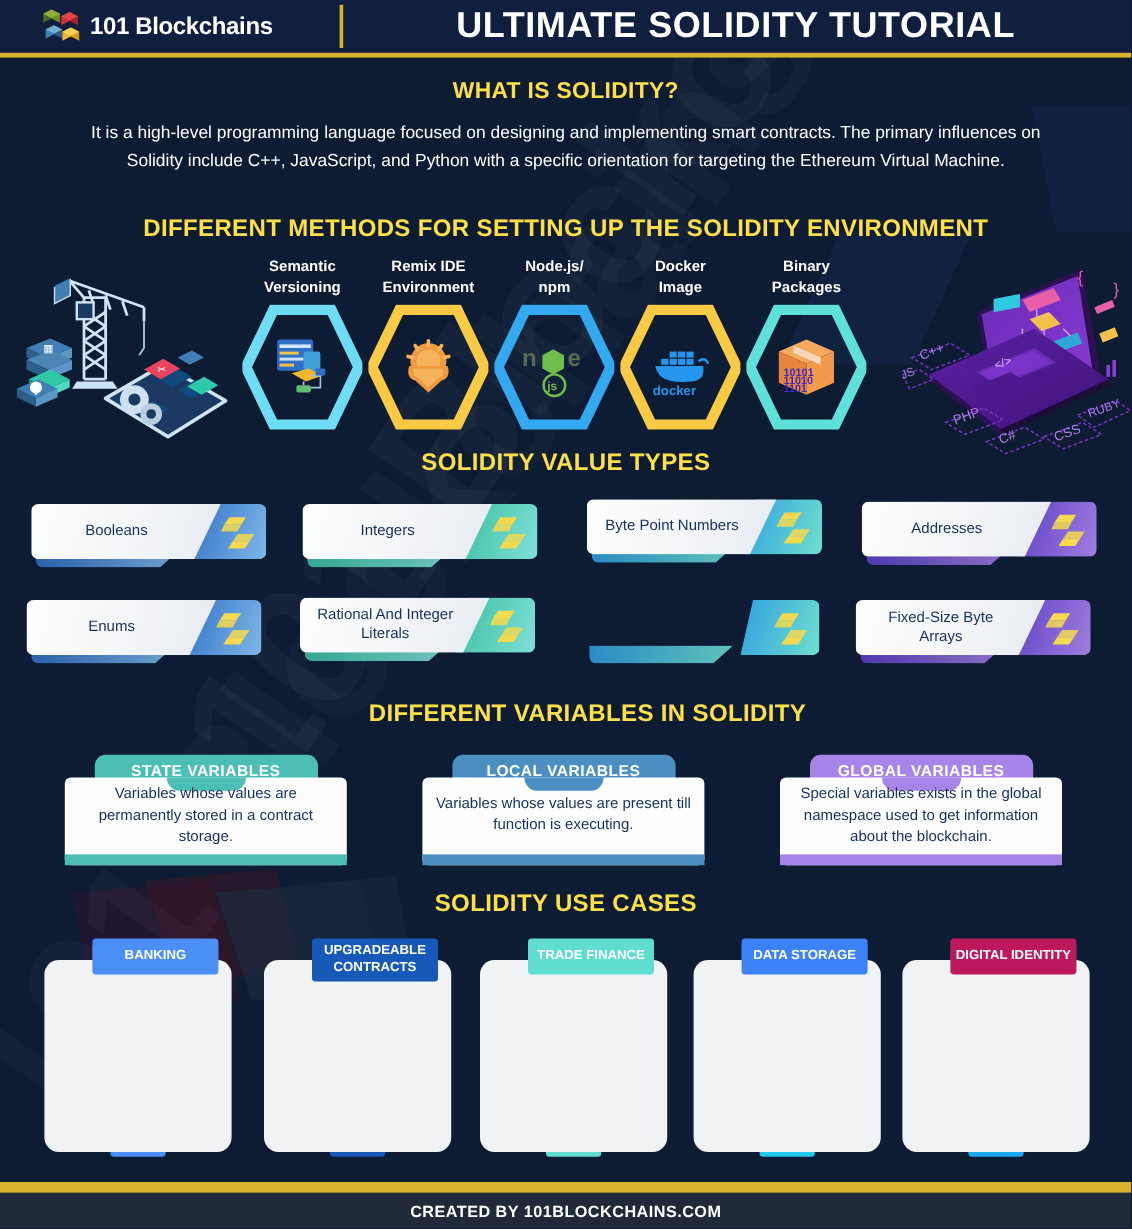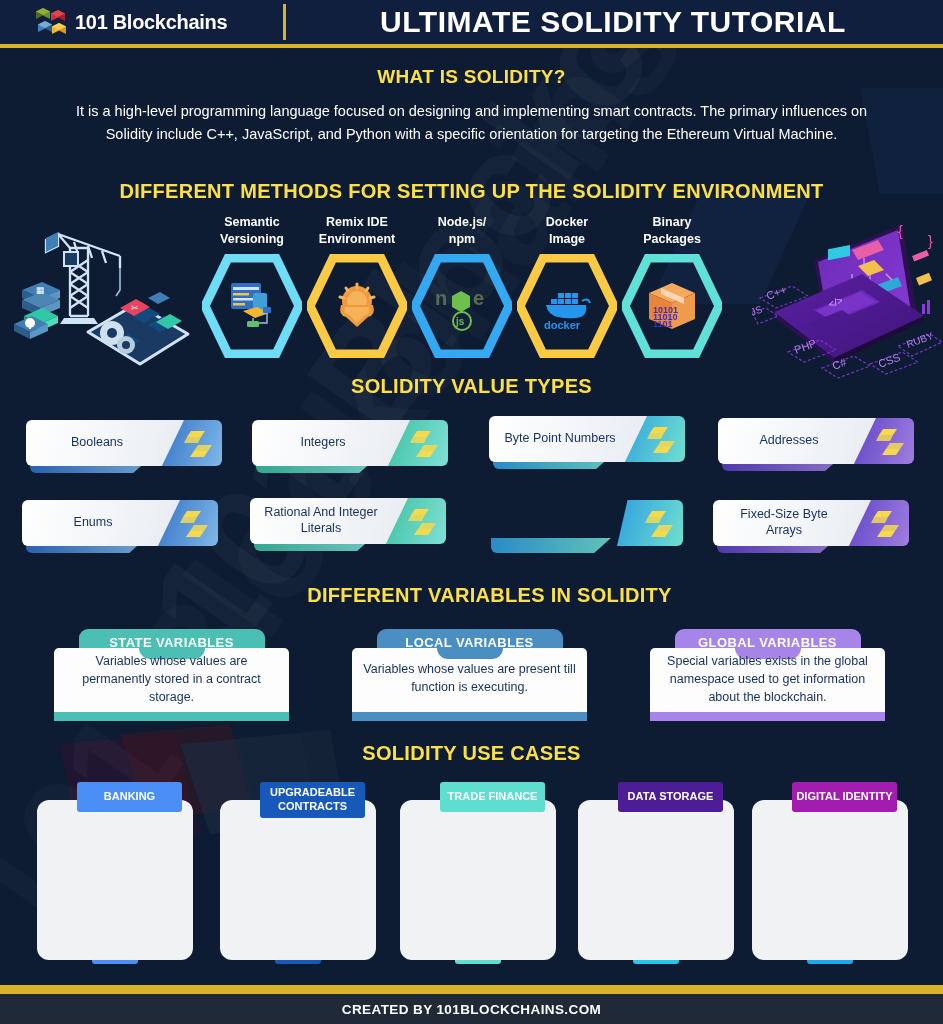--- a/index.html
+++ b/index.html
@@ -633,29 +633,29 @@
     <div class="uc-tabshadow" style="background:#5fded0;"></div>
     <div class="uc-body"></div>
     <div class="uc-tab" style="background:#5fded0;">TRADE FINANCE</div>
     <div class="uc-text" style="top:44px;">Helps in reducing risks while ensuring faster execution of transactions and offers better process efficiency.</div>
     <div class="uc-foot" style="background:#5fded0;"></div>
   </div>
 
   <div class="uc" style="left:578px;">
     <div class="uc-tabshadow" style="background:#22c9ec;"></div>
     <div class="uc-body"></div>
-    <div class="uc-tab" style="background:#4c1d95;">DATA STORAGE</div>
+    <div class="uc-tab" style="background:#3b82f6;">DATA STORAGE</div>
     <div class="uc-text" style="top:42px;">Helps in separating logic and data in various smart contracts, which can act as a storage space for valuable information.</div>
     <div class="uc-foot" style="background:#22c9ec;"></div>
   </div>
 
   <div class="uc" style="left:752px;">
     <div class="uc-tabshadow" style="background:#1aa8ee;"></div>
     <div class="uc-body"></div>
-    <div class="uc-tab" style="background:#a21caf;">DIGITAL IDENTITY</div>
+    <div class="uc-tab" style="background:#be185d;">DIGITAL IDENTITY</div>
     <div class="uc-text" style="top:44px;">Solidity-based smart contracts could help in resolve identity theft issues and allow secure storage of credentials.</div>
     <div class="uc-foot" style="background:#1aa8ee;"></div>
   </div>
 
   <div class="footer-line"></div>
   <div class="footer">CREATED BY 101BLOCKCHAINS.COM</div>
 
 </div>
 
 </body></html>

